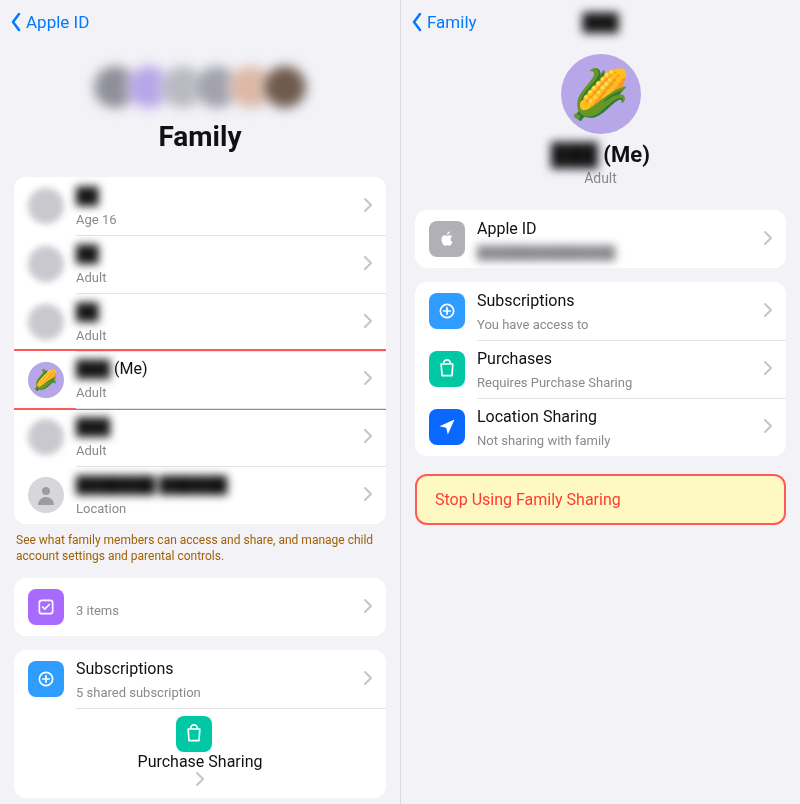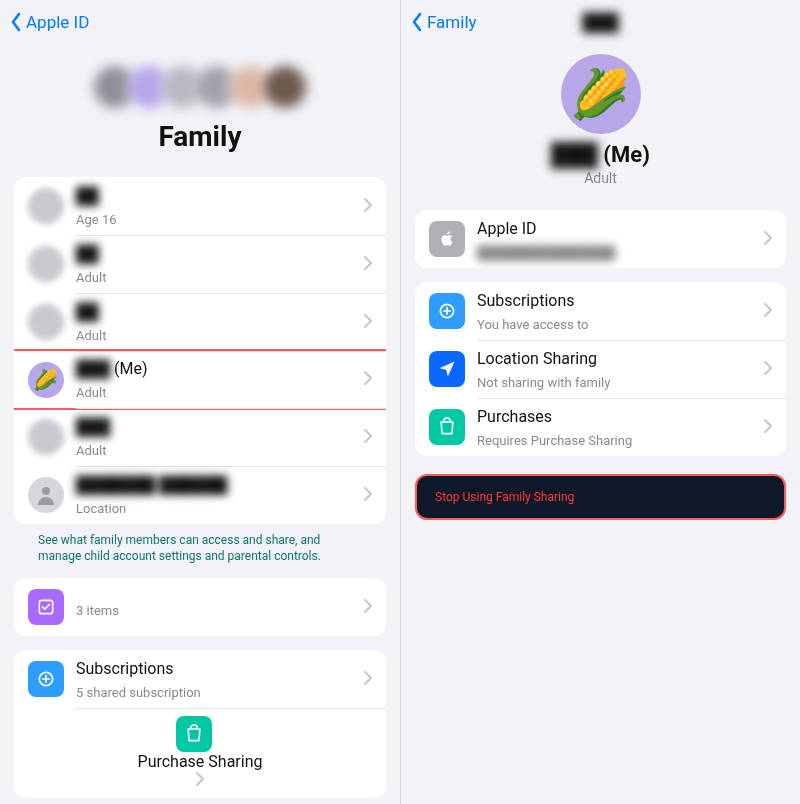--- a/index.html
+++ b/index.html
@@ -129,38 +129,38 @@
   .row .chev svg{width:8px;height:14px;}
 
   .highlight {
     border:2px solid #ff5a5a;
     border-radius:2px;
     margin:-2px;
   }
 
   .footer-note {
     font-size:12px;
-    color:#0f766e;
-    padding:8px 38px 0;
+    color:#a16207;
+    padding:8px 16px 0;
     line-height:1.35;
   }
 
   .checklist-icon{ background:#a96bff; }
   .sub-icon{ background:#2f9cff; }
   .purch-icon{ background:#00c8a5; }
   .loc-icon{ background:#0a68ff; }
   .appleid-icon{ background:#b0b0b6; border-radius:9px; }
 
   .single-action {
     margin:18px 14px 0;
-    background:#0f172a;
+    background:#fef9c3;
     border-radius:12px;
     padding:14px 18px;
     color:#ff3b30;
-    font-size:12px;
+    font-size:16px;
     cursor:pointer;
   }
 
   .row.tight { min-height:52px;flex-direction:column; }
 </style>
 </head>
 <body>
 
 <div class="panel">
 
@@ -361,46 +361,46 @@
       </div>
       <div class="texts">
         <div class="title">Subscriptions</div>
         <div class="sub">You have access to</div>
       </div>
       <div class="chev"><svg viewBox="0 0 8 14">
             <path d="M1 1 L7 7 L1 13" fill="none" stroke="#c5c5ca" stroke-width="2" stroke-linecap="round"></path>
           </svg></div>
     </div>
     <div class="row">
+      <div class="icon purch-icon">
+        <svg viewBox="0 0 24 24" width="20" height="20">
+            <path d="M8 6V5a4 4 0 018 0v1M5 6h14l-1 14H6z" fill="none" stroke="#fff" stroke-width="2" stroke-linejoin="round"></path>
+          </svg>
+      </div>
+      <div class="texts">
+        <div class="title">Purchases</div>
+        <div class="sub">Requires Purchase Sharing</div>
+      </div>
+      <div class="chev"><svg viewBox="0 0 8 14">
+            <path d="M1 1 L7 7 L1 13" fill="none" stroke="#c5c5ca" stroke-width="2" stroke-linecap="round"></path>
+          </svg></div>
+    </div>
+    <div class="row">
       <div class="icon loc-icon">
         <svg viewBox="0 0 24 24" width="20" height="20" fill="#fff">
             <path d="M3 11l18-8-8 18-2-8z"></path>
           </svg>
       </div>
       <div class="texts">
         <div class="title">Location Sharing</div>
         <div class="sub">Not sharing with family</div>
       </div>
       <div class="chev"><svg viewBox="0 0 8 14">
             <path d="M1 1 L7 7 L1 13" fill="none" stroke="#c5c5ca" stroke-width="2" stroke-linecap="round"></path>
           </svg></div>
     </div>
-    <div class="row">
-      <div class="icon purch-icon">
-        <svg viewBox="0 0 24 24" width="20" height="20">
-            <path d="M8 6V5a4 4 0 018 0v1M5 6h14l-1 14H6z" fill="none" stroke="#fff" stroke-width="2" stroke-linejoin="round"></path>
-          </svg>
-      </div>
-      <div class="texts">
-        <div class="title">Purchases</div>
-        <div class="sub">Requires Purchase Sharing</div>
-      </div>
-      <div class="chev"><svg viewBox="0 0 8 14">
-            <path d="M1 1 L7 7 L1 13" fill="none" stroke="#c5c5ca" stroke-width="2" stroke-linecap="round"></path>
-          </svg></div>
-    </div>
   </div>
 
   <div class="single-action highlight">
     <span>Stop Using Family Sharing</span>
   </div>
 
 </div>
 
 </body></html>

